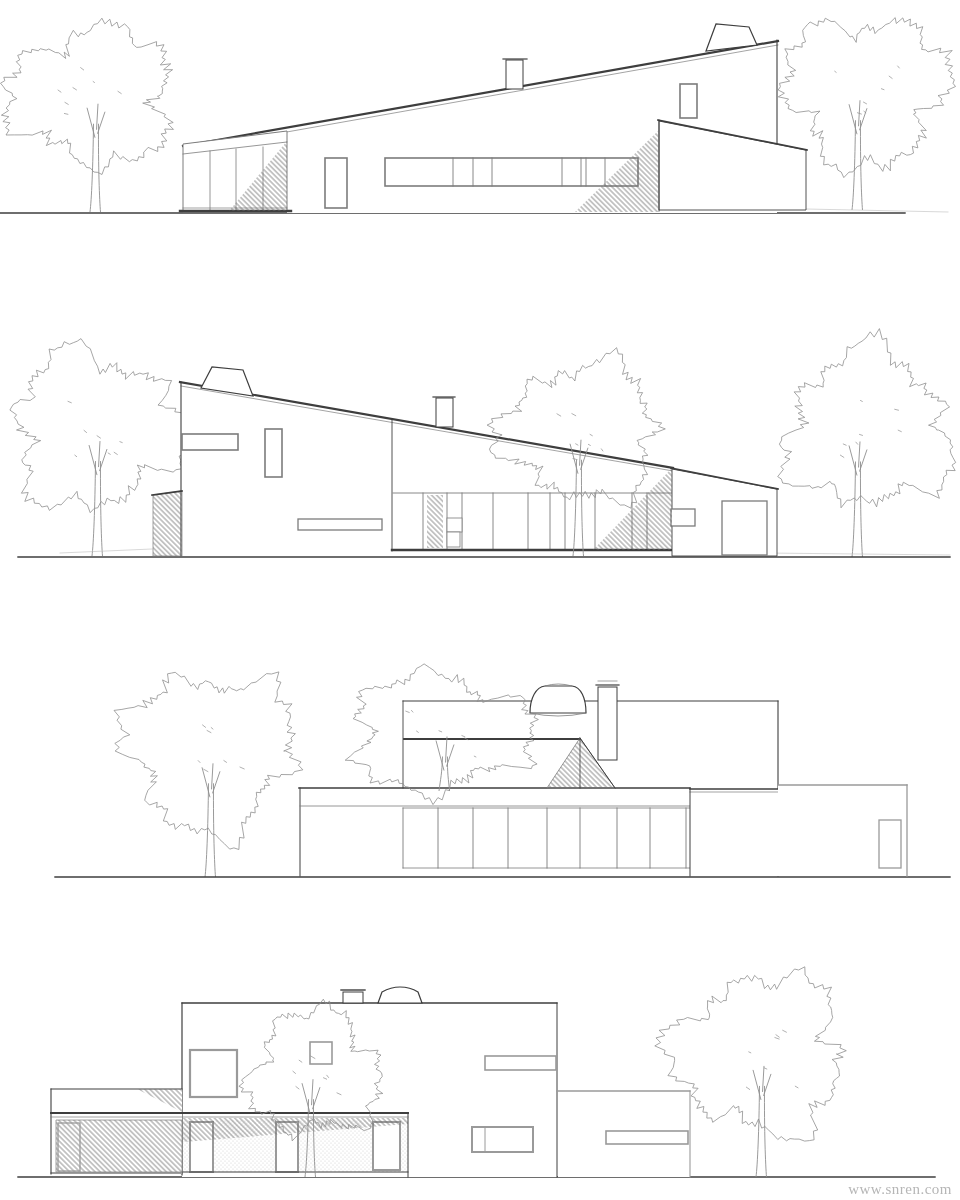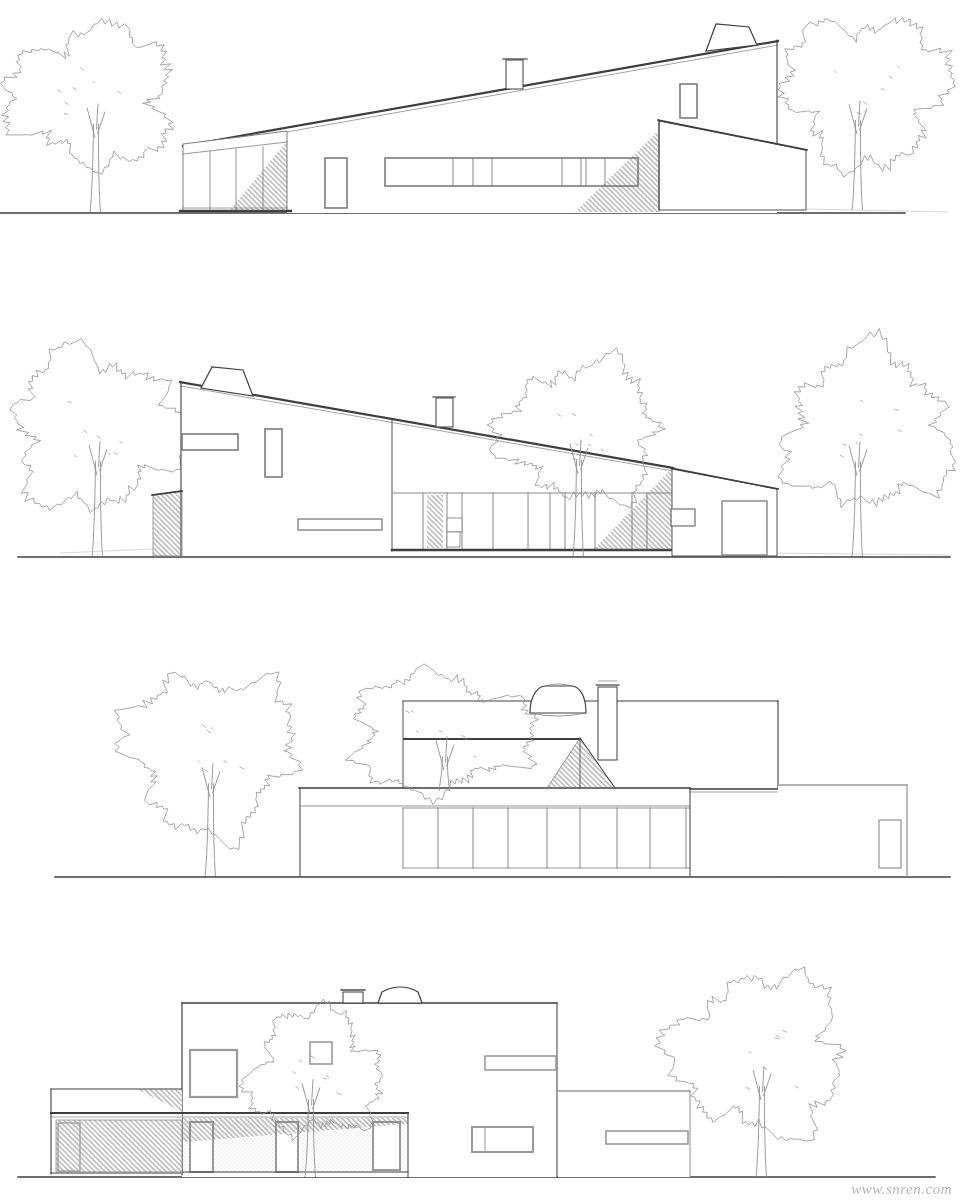--- a/index.html
+++ b/index.html
@@ -211,14 +211,14 @@
           <path d="M336.6,1092.7 l4.8,2.2 M292.6,1071.0 l3.2,2.7 M310.4,1055.8 l4.9,2.9 M326.5,1074.9 l2.3,2.9 M295.6,1086.3 l3.7,2.9 M323.1,1077.6 l3.9,1.7 M298.8,1060.0 l3.4,2.4 " fill="none" stroke="#8f8f8f" stroke-width="0.7"></path>
           <path d="M308.5,1099.2 C308,1138.1 306.5,1165 305,1177 M313.5,1099.2 C313.2,1138.1 314.5,1165 315.5,1177 M310,1113.2 L302,1083.2 M312.5,1109.2 L320,1087.2 M311.5,1105.2 L313,1079.2" fill="none" stroke="#8f8f8f" stroke-width="0.9"></path>
         </g>
         <g>
           <path d="M836.4,1054.0L843.2,1057.2L832.1,1059.5L836.3,1062.8L836.9,1065.9L838.9,1069.4L839.1,1072.6L839.5,1076.0L836.5,1078.4L833.7,1080.7L832.7,1083.7L835.2,1088.2L831.2,1089.9L833.3,1094.7L831.5,1097.5L829.8,1100.4L825.2,1101.3L825.1,1105.4L814.5,1100.9L817.1,1107.4L808.8,1103.6L813.0,1112.7L810.5,1115.0L817.7,1130.0L813.4,1131.1L814.1,1139.8L809.4,1140.6L804.7,1141.1L799.1,1139.1L794.6,1139.1L790.0,1138.6L786.5,1140.8L781.2,1136.6L777.8,1139.5L772.9,1134.0L768.7,1130.2L765.0,1126.6L761.7,1128.1L758.5,1119.0L755.0,1126.6L752.2,1122.0L748.5,1125.0L746.0,1121.4L742.2,1123.5L742.6,1111.1L739.1,1112.8L738.8,1106.3L735.1,1108.2L733.5,1105.6L725.3,1114.8L720.5,1116.7L712.7,1122.3L711.5,1117.9L706.8,1118.1L707.2,1112.4L702.9,1112.1L703.9,1106.5L696.8,1108.4L700.3,1101.2L695.7,1100.7L694.8,1097.4L691.0,1095.9L698.1,1088.3L692.7,1087.9L694.3,1083.9L688.6,1083.1L684.3,1081.4L675.7,1080.9L676.7,1077.0L667.9,1075.6L670.9,1071.4L673.3,1067.4L673.9,1064.0L674.6,1060.6L674.5,1057.3L664.1,1054.0L665.1,1050.4L654.8,1045.9L660.6,1042.5L656.0,1037.9L664.9,1035.5L659.1,1030.3L669.2,1028.9L669.9,1025.3L679.7,1024.9L676.6,1020.0L683.7,1019.3L687.5,1017.5L700.4,1020.9L701.5,1018.4L708.3,1019.6L709.4,1017.3L709.6,1014.2L707.4,1008.8L707.6,1005.0L707.5,1000.6L713.6,1002.7L711.9,996.0L721.1,1002.7L723.0,1000.6L726.3,1000.6L726.4,995.1L728.2,992.2L727.1,982.3L731.0,982.6L733.7,980.0L738.4,983.1L740.6,978.3L744.4,979.0L747.3,975.4L751.7,981.3L754.6,975.4L758.3,979.0L761.7,978.4L764.5,988.6L767.9,985.1L770.4,989.8L774.6,984.1L776.6,989.3L783.5,977.0L787.0,978.0L794.5,969.0L798.6,970.0L804.8,966.8L805.1,975.0L808.0,977.9L809.1,983.2L813.4,983.7L814.7,988.0L822.7,984.6L823.8,989.1L831.5,987.1L826.9,996.4L830.9,998.0L828.1,1004.6L830.7,1007.0L831.6,1010.4L831.9,1014.2L832.7,1017.4L830.5,1022.0L825.6,1027.3L825.3,1030.3L815.4,1036.4L819.5,1037.5L814.4,1041.2L823.0,1041.7L824.6,1044.0L841.1,1044.6L839.9,1047.9L846.3,1050.7L837.8,1054.0Z" fill="none" stroke="#8f8f8f" stroke-width="0.8" stroke-linejoin="round"></path>
           <path d="M774.5,1037.4 l5.0,1.8 M763.9,1067.7 l3.3,1.5 M782.3,1030.1 l4.5,2.3 M746.0,1086.9 l4.0,2.8 M794.9,1086.0 l3.5,2.0 M748.4,1051.7 l2.8,1.3 M775.6,1034.5 l4.0,2.9 " fill="none" stroke="#8f8f8f" stroke-width="0.7"></path>
           <path d="M759.5,1085.92 C759,1131.5 757.5,1165 756,1177 M764.5,1085.92 C764.2,1131.5 765.5,1165 766.5,1177 M761,1099.92 L753,1069.92 M763.5,1095.92 L771,1073.92 M762.5,1091.92 L764,1065.92" fill="none" stroke="#8f8f8f" stroke-width="0.9"></path>
         </g>
       </g>
     </svg>
-  <div class="watermark" style="color: rgb(182, 182, 182); font-style: italic;">www.snren.com</div>
+  <div class="watermark" style="color: rgb(182, 182, 182);">www.snren.com</div>
 </div>
 
 </body></html>

